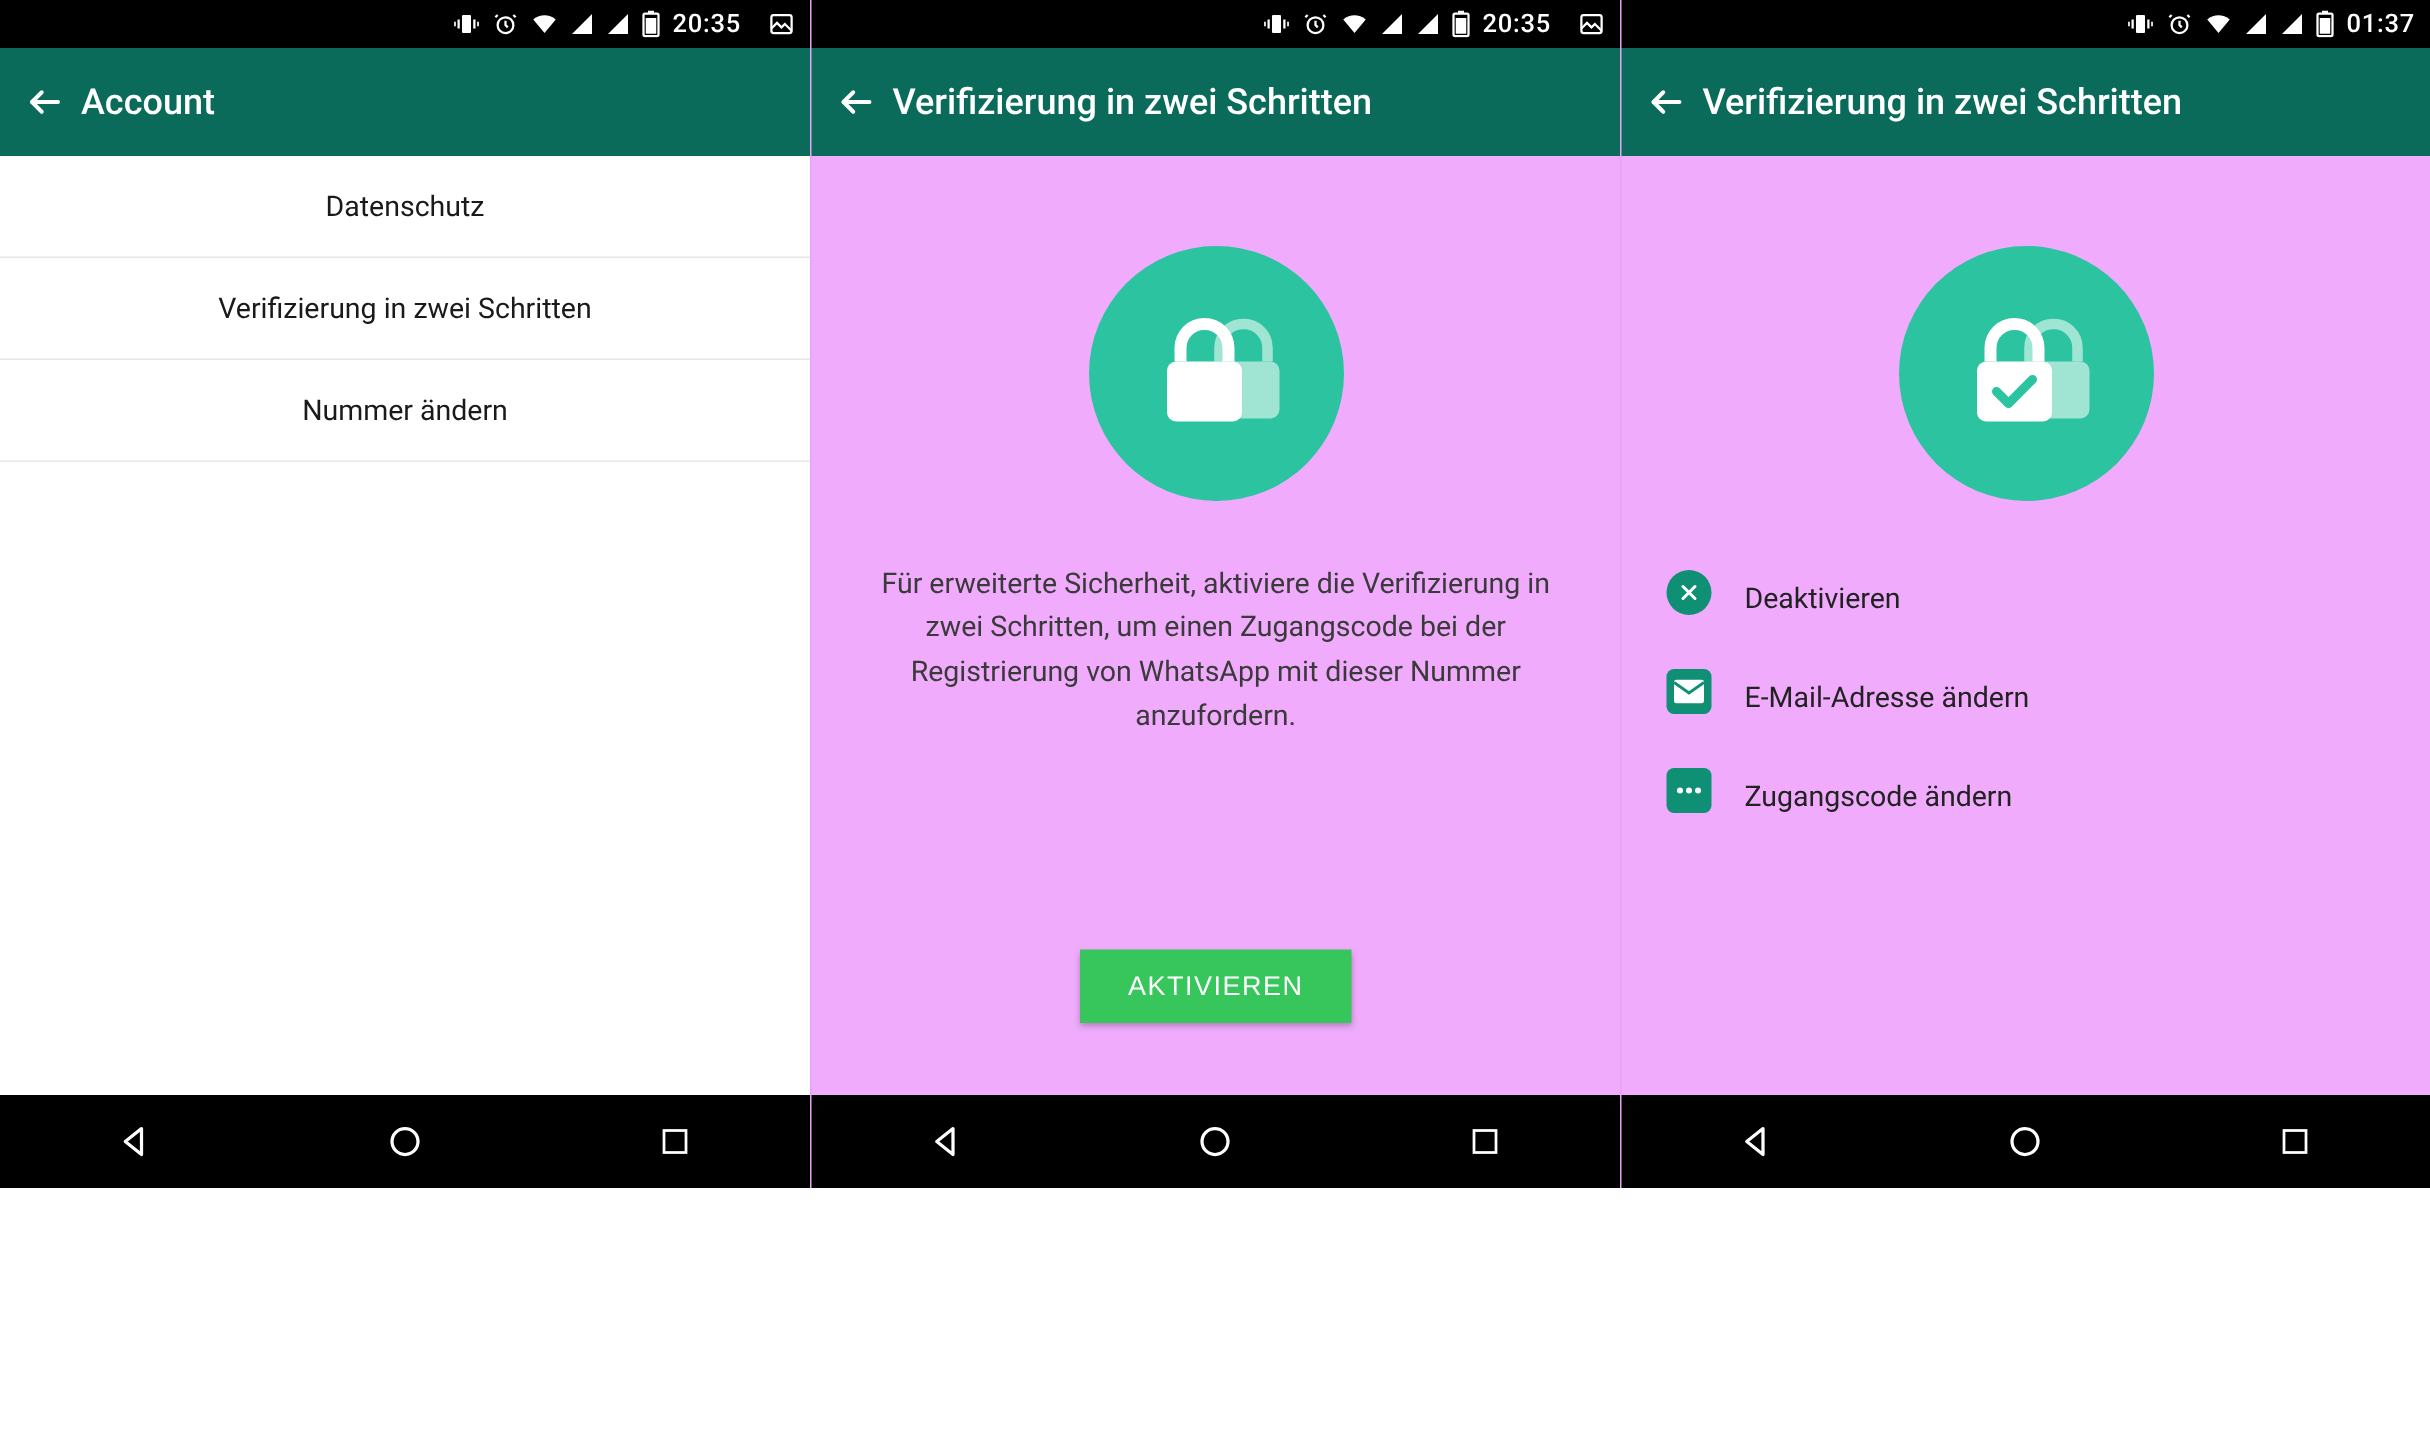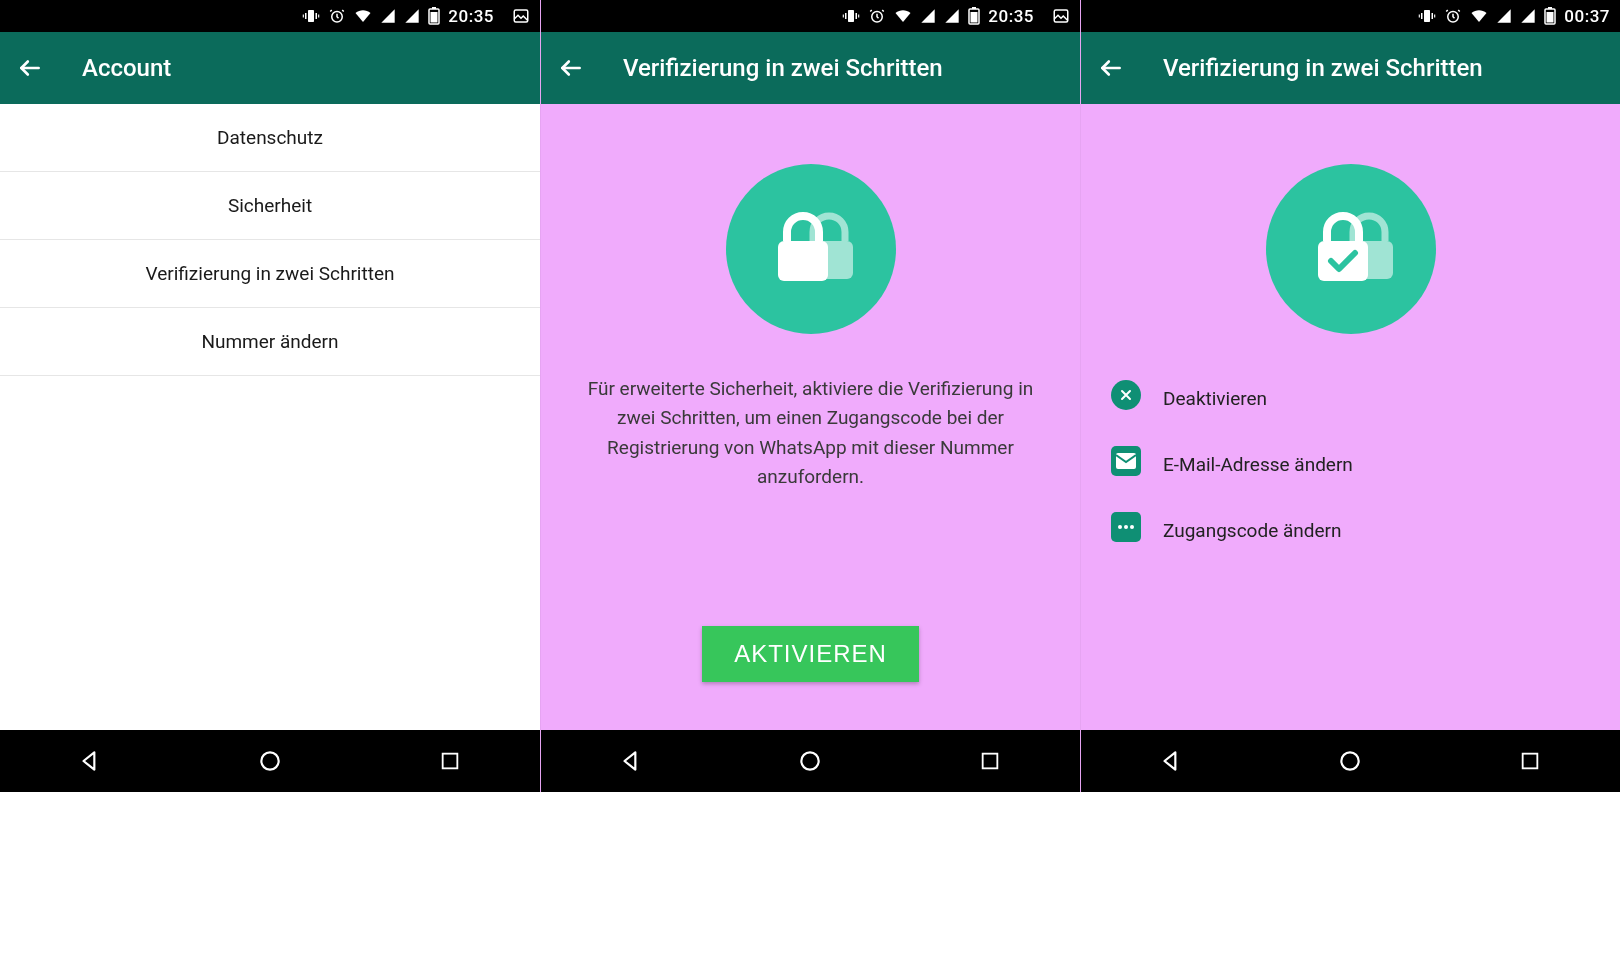--- a/index.html
+++ b/index.html
@@ -4,31 +4,31 @@
 <style>
   * { box-sizing: border-box; margin: 0; padding: 0; }
   html, body { width: 1620px; height: 960px; font-family: Roboto, "Helvetica Neue", Arial, sans-serif; background:#fff; }
   .row { display:flex; width:1620px; }
   .phone { width:540px; height:792px; display:flex; flex-direction:column; background:#f0abfc; position:relative; }
   
   .statusbar { height:32px; background:#000; color:#fff; display:flex; align-items:center; justify-content:flex-end; padding:0 10px; gap:8px; font-size:17px; }
   .sb-icon { display:inline-flex; align-items:center; }
   .sb-time { font-weight:500; letter-spacing:0.5px; }
   
-  .appbar { height:72px; background:#0b6b5b; color:#fff; display:flex; align-items:center; padding:0 14px; gap:36px; }
+  .appbar { height:72px; background:#0b6b5b; color:#fff; display:flex; align-items:center; padding:0 14px; gap:8px; }
   .appbar .title { font-size:24px; font-weight:500; }
   .back-btn { width:32px; height:32px; display:flex; align-items:center; justify-content:center; cursor:pointer; }
   
   .settings-list { flex:1; background:#fff;text-align:center; }
   .settings-item { padding:22px 22px; font-size:19px; color:#1a1a1a; border-bottom:1px solid #e6e6e6; cursor:pointer; }
   
   .content { flex:1; display:flex; flex-direction:column; align-items:center; padding:0 24px; }
   .big-circle { width:170px; height:170px; border-radius:50%; background:#2cc3a0; margin-top:60px; display:flex; align-items:center; justify-content:center; }
   .desc { margin-top:40px; font-size:19px; color:#3a3a3a; text-align:center; line-height:1.55; padding:0 8px; }
-  .activate-btn { margin-top:auto; margin-bottom:48px; background:#37c65b; color:#fff; font-size:24px; font-weight:500; letter-spacing:1px; padding:14px 32px; border:none; box-shadow:0 2px 4px rgba(0,0,0,0.25); cursor:pointer; }
+  .activate-btn { margin-top:auto; margin-bottom:48px; background:#37c65b; color:#fff; font-size:18px; font-weight:500; letter-spacing:1px; padding:14px 32px; border:none; box-shadow:0 2px 4px rgba(0,0,0,0.25); cursor:pointer; }
   
   .options { width:100%; margin-top:28px; }
   .opt-row { display:flex; align-items:flex-end; gap:22px; padding:18px 6px; cursor:pointer; }
   .opt-icon { width:30px; height:30px; border-radius:4px; display:flex; align-items:center; justify-content:center; flex-shrink:0; }
   .opt-icon.round { border-radius:50%; background:#0f8f74; }
   .opt-icon.square { border-radius:5px; background:#0f8f74; }
   .opt-label { font-size:19px; color:#222; }
   
   .navbar { height:62px; background:#000; display:flex; align-items:center; justify-content:space-around; }
   .nav-btn { width:40px; height:40px; display:flex; align-items:center; justify-content:center; cursor:pointer; }
@@ -94,21 +94,20 @@
       <svg width="26" height="26" viewBox="0 0 24 24" fill="none" stroke="#fff" stroke-width="2.4" stroke-linecap="round" stroke-linejoin="round">
             <path d="M20 12H4"></path>
             <path d="m10 18-6-6 6-6"></path>
           </svg>
     </div>
     <div class="title">Account</div>
   </div>
 
   <div class="settings-list">
     <div class="settings-item">Datenschutz</div>
-    <div class="settings-item">Sicherheit</div>
     <div class="settings-item">Verifizierung in zwei Schritten</div>
     <div class="settings-item">Nummer ändern</div>
   </div>
 
   <div class="navbar">
     <div class="nav-btn">
           <svg width="26" height="26" viewBox="0 0 24 24" fill="none" stroke="#fff" stroke-width="2">
             <path d="M16 4 6 12l10 8z" stroke-linejoin="round"></path>
           </svg>
         </div>
@@ -253,21 +252,21 @@
             <path d="M2 22 22 2v20H2z"></path>
           </svg>
         </span>
     <span class="sb-icon">
           <svg width="12" height="18" viewBox="0 0 12 18" fill="#fff">
             <rect x="1" y="2" width="10" height="15" rx="1" fill="none" stroke="#fff" stroke-width="1.5"></rect>
             <rect x="4" y="0" width="4" height="2"></rect>
             <rect x="2.5" y="5" width="7" height="10.5"></rect>
           </svg>
         </span>
-    <span class="sb-time">00:37</span>
+    <span class="sb-time">01:37</span>
   </div>
 
   <div class="appbar">
     <div class="back-btn">
       <svg width="26" height="26" viewBox="0 0 24 24" fill="none" stroke="#fff" stroke-width="2.4" stroke-linecap="round" stroke-linejoin="round">
             <path d="M20 12H4"></path>
             <path d="m10 18-6-6 6-6"></path>
           </svg>
     </div>
     <div class="title">Verifizierung in zwei Schritten</div>

